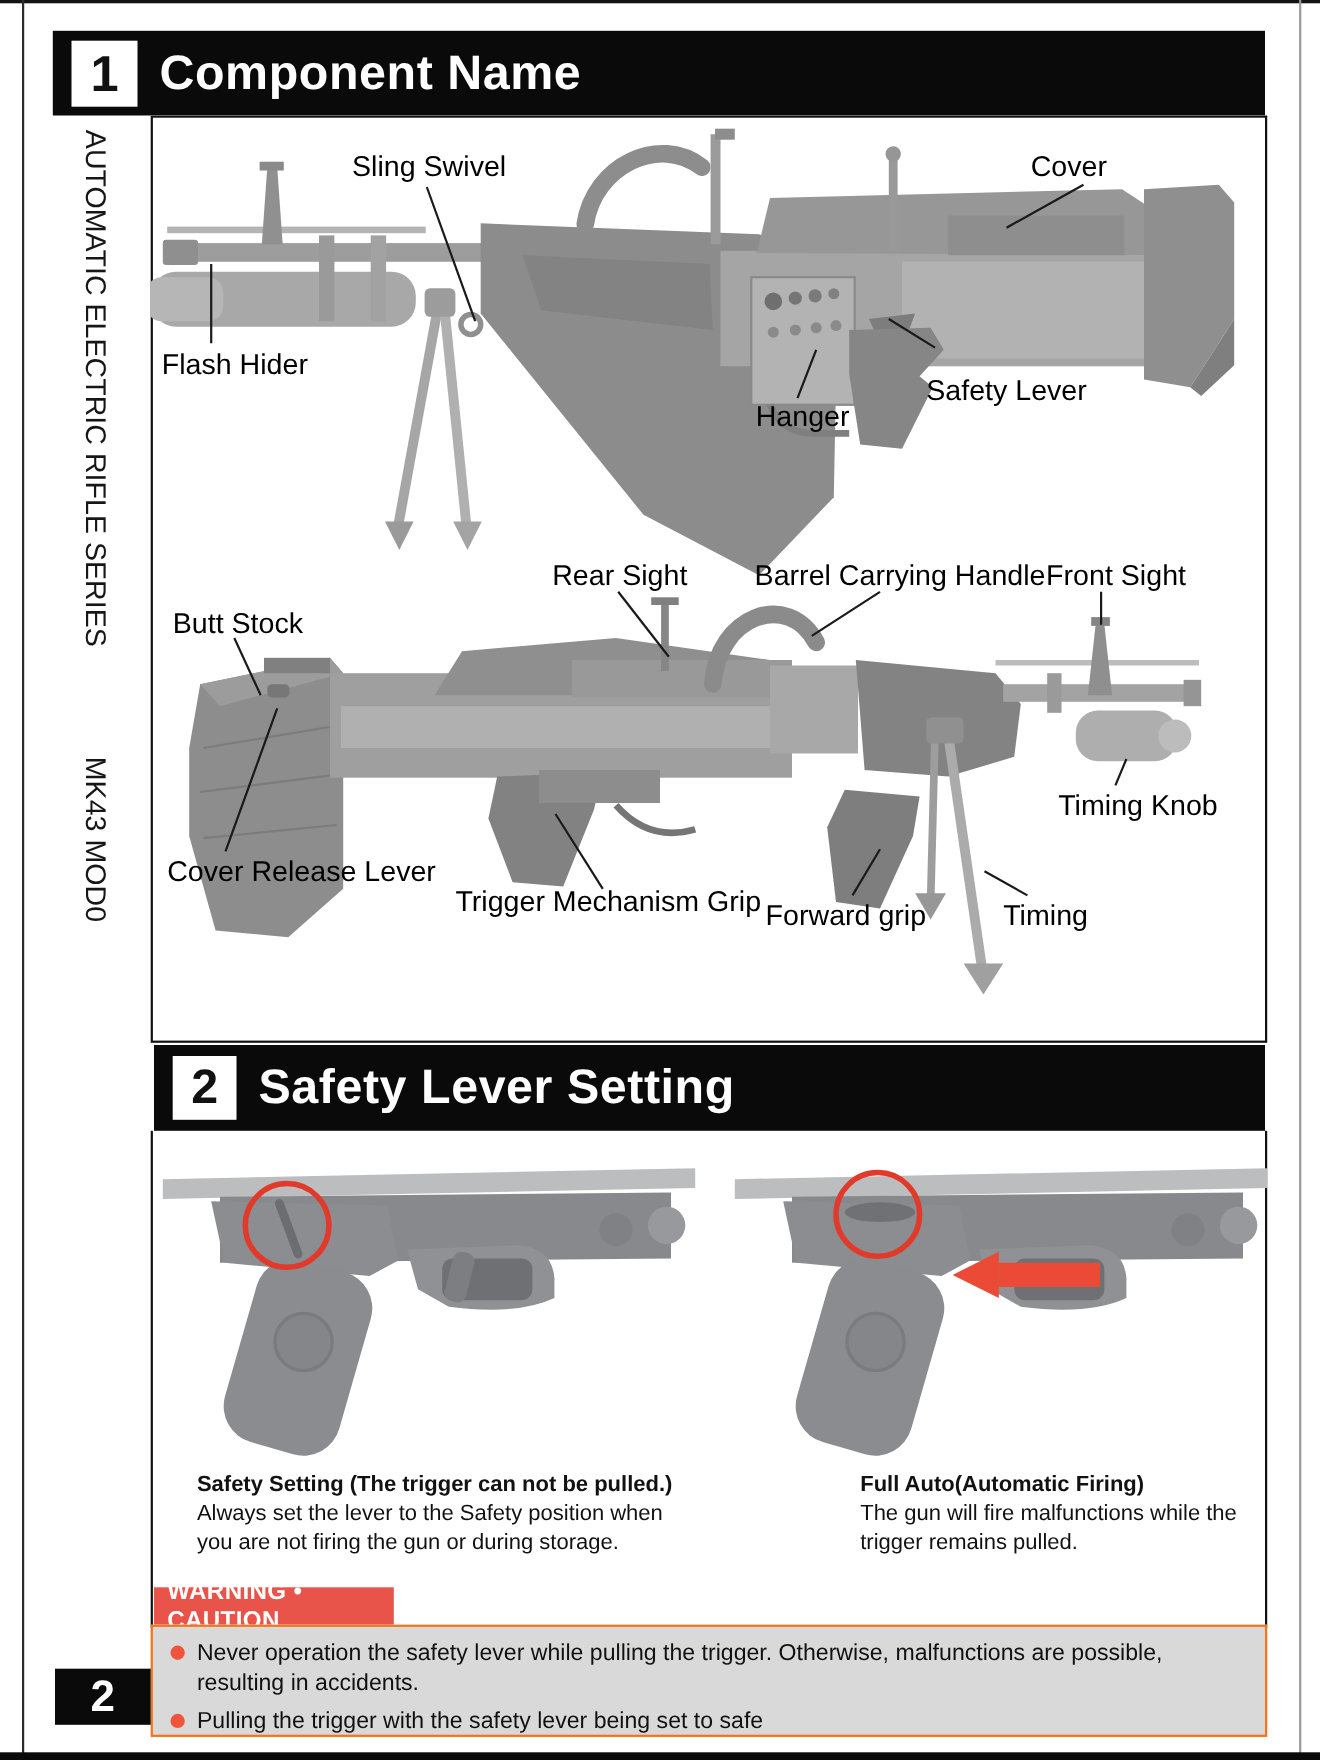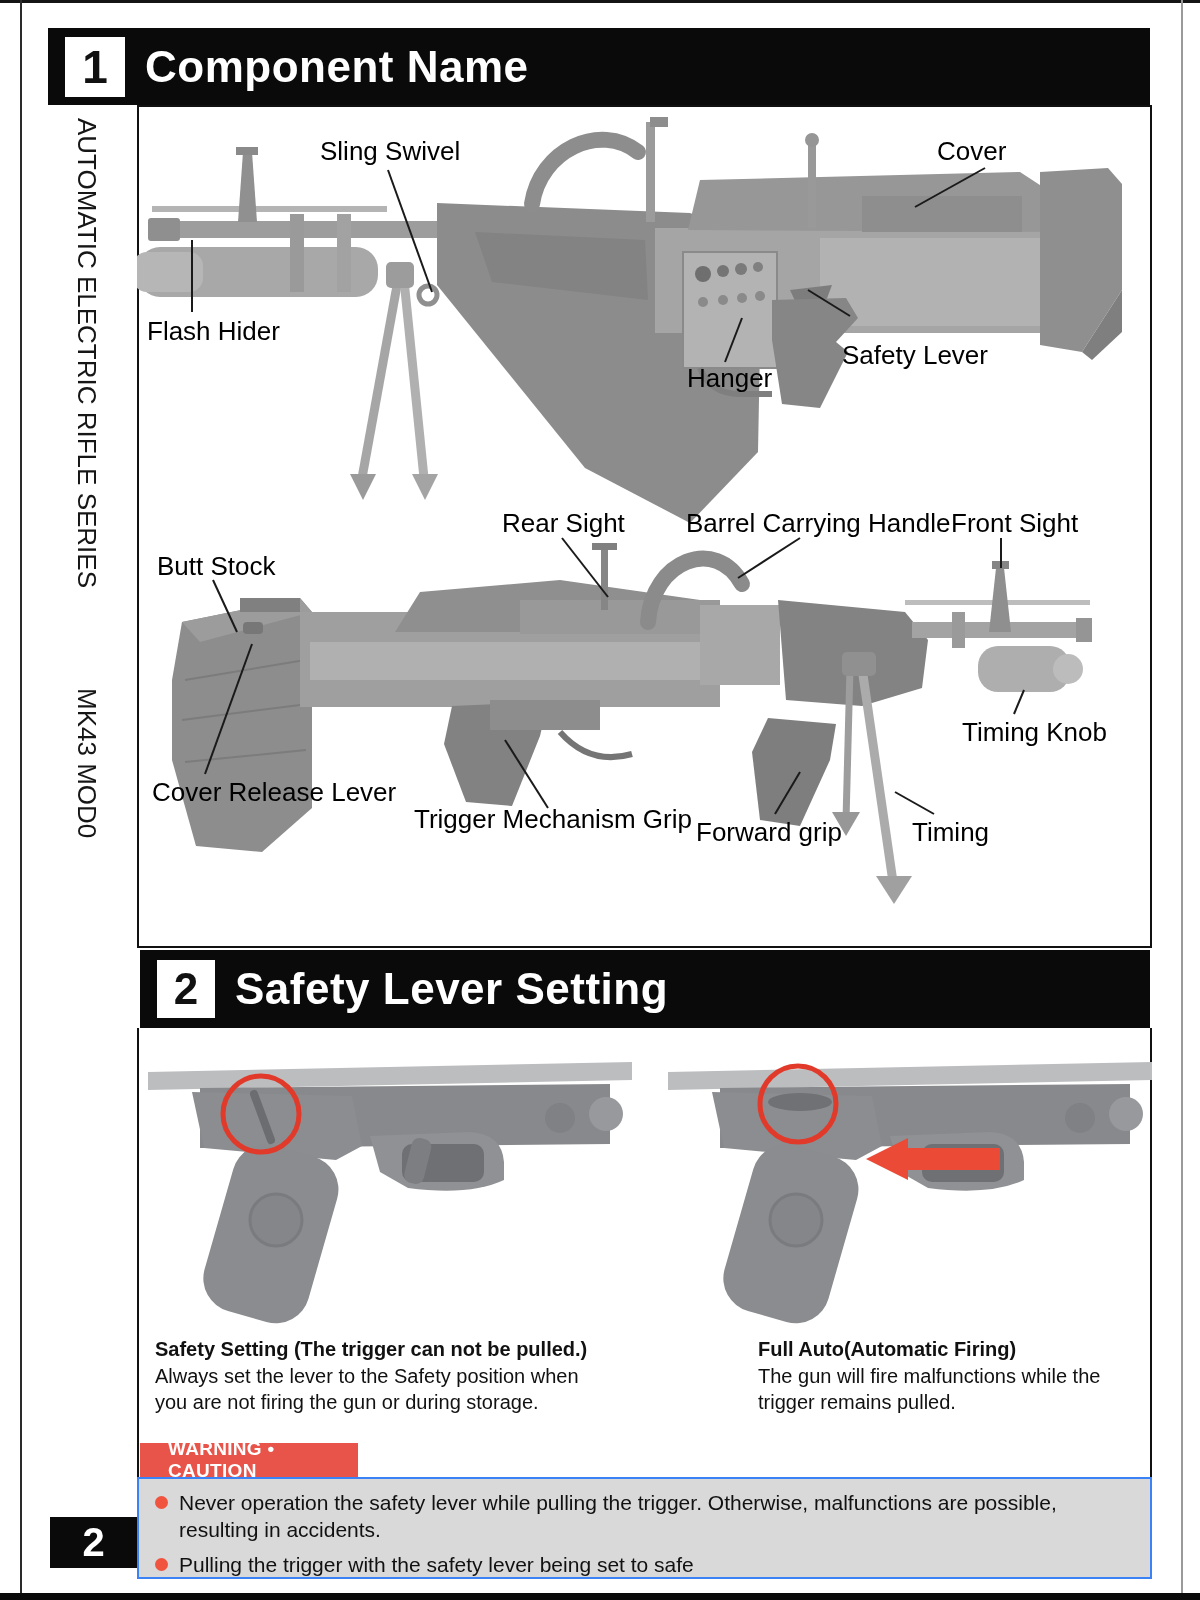--- a/index.html
+++ b/index.html
@@ -37,32 +37,32 @@
   .diagram-svg { position:absolute; left:137px; top:105px; }
   .dlabel { position:absolute; font-size:26px; color:#000; white-space:nowrap; }
 
   
   .rail { position:absolute; width:2px; background:#111; top:1028px; height:452px; }
   .rail-l { left:137px; } .rail-r { left:1150px; }
 
   .photo-svg { position:absolute; top:1040px; }
   .photo-left { left:140px; } .photo-right { left:660px; }
 
-  .caption { position:absolute; top:1336px; }
+  .caption { position:absolute; top:1336px;margin-left:24px; }
   .caption-left  { left:155px; width:480px; }
   .caption-right { left:758px; width:420px; }
   .caption-title { font-weight:bold; font-size:20px; line-height:27px; }
   .caption-line  { font-size:20px; line-height:26px; }
 
   .warn-tab { position:absolute; left:140px; top:1443px; width:218px; height:34px;
-              background:#e8544a; color:#fff; font-weight:bold; font-size:19px;
-              display:flex; align-items:center; padding-left:28px; box-sizing:border-box;
+              background:#e8544a; color:#fff; font-weight:bold; font-size:22px;
+              display:flex; align-items:center; padding-left:12px; box-sizing:border-box;
               letter-spacing:.3px; }
   .warn-panel { position:absolute; left:137px; top:1477px; width:1015px; height:102px;
-                background:#d9d9d9; border:2px solid #3b82f6; box-sizing:border-box;
+                background:#d9d9d9; border:2px solid #f97316; box-sizing:border-box;
                 padding:10px 14px 0 16px; }
   .warn-item { display:flex; margin-bottom:8px; }
   .warn-dot { width:13px; height:13px; border-radius:50%; background:#f0543f;
               flex:0 0 13px; margin-top:7px; margin-right:11px; }
   .warn-text { font-size:21px; line-height:27px; color:#111; max-width:955px; }
 
   .pagenum-box { position:absolute; left:50px; top:1517px; width:87px; height:51px;
                  background:#0a0a0a; color:#fff; font-size:40px; font-weight:bold;
                  display:flex; align-items:center; justify-content:center; }
 </style>

